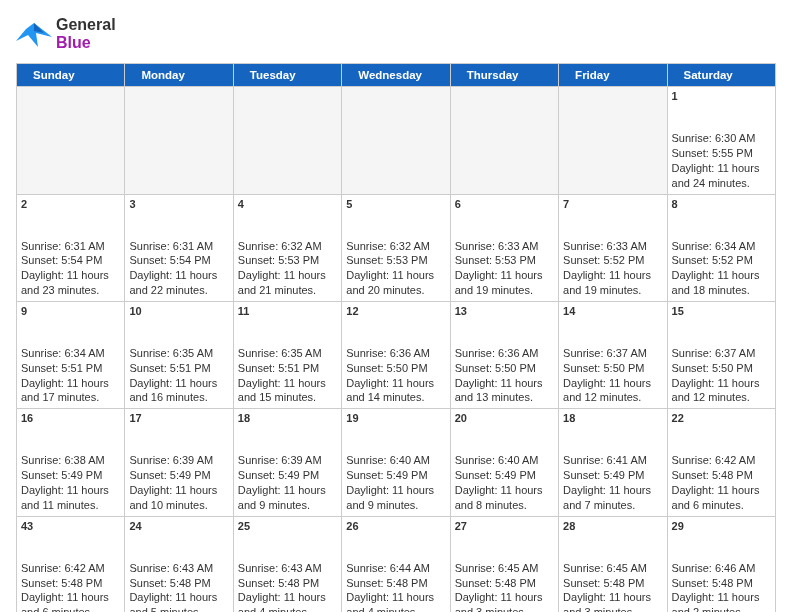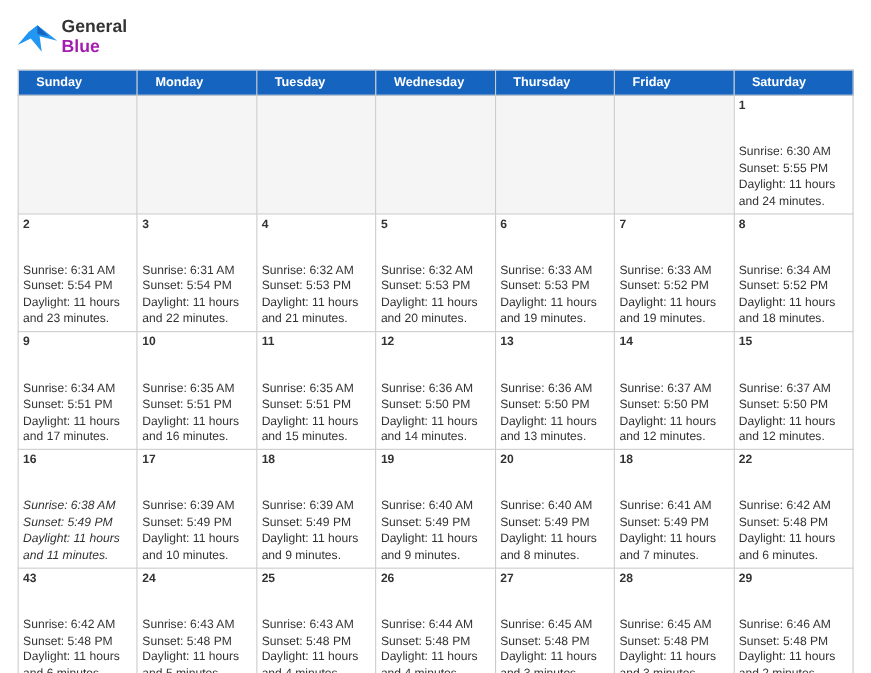--- a/index.html
+++ b/index.html
@@ -224,21 +224,21 @@
           <span class="day-num">15</span>
           <div class="cell-text" style="white-space: pre-line;">Sunrise: 6:37 AM
 Sunset: 5:50 PM
 Daylight: 11 hours
 and 12 minutes.</div>
         </td>
       </tr>
       <tr>
         <td>
           <span class="day-num">16</span>
-          <div class="cell-text" style="white-space: pre-line; font-style: italic;">Sunrise: 6:38 AM
+          <div class="cell-text" style="white-space: pre-line;">Sunrise: 6:38 AM
 Sunset: 5:49 PM
 Daylight: 11 hours
 and 11 minutes.</div>
         </td>
         <td>
           <span class="day-num">17</span>
           <div class="cell-text" style="white-space: pre-line;">Sunrise: 6:39 AM
 Sunset: 5:49 PM
 Daylight: 11 hours
 and 10 minutes.</div>

